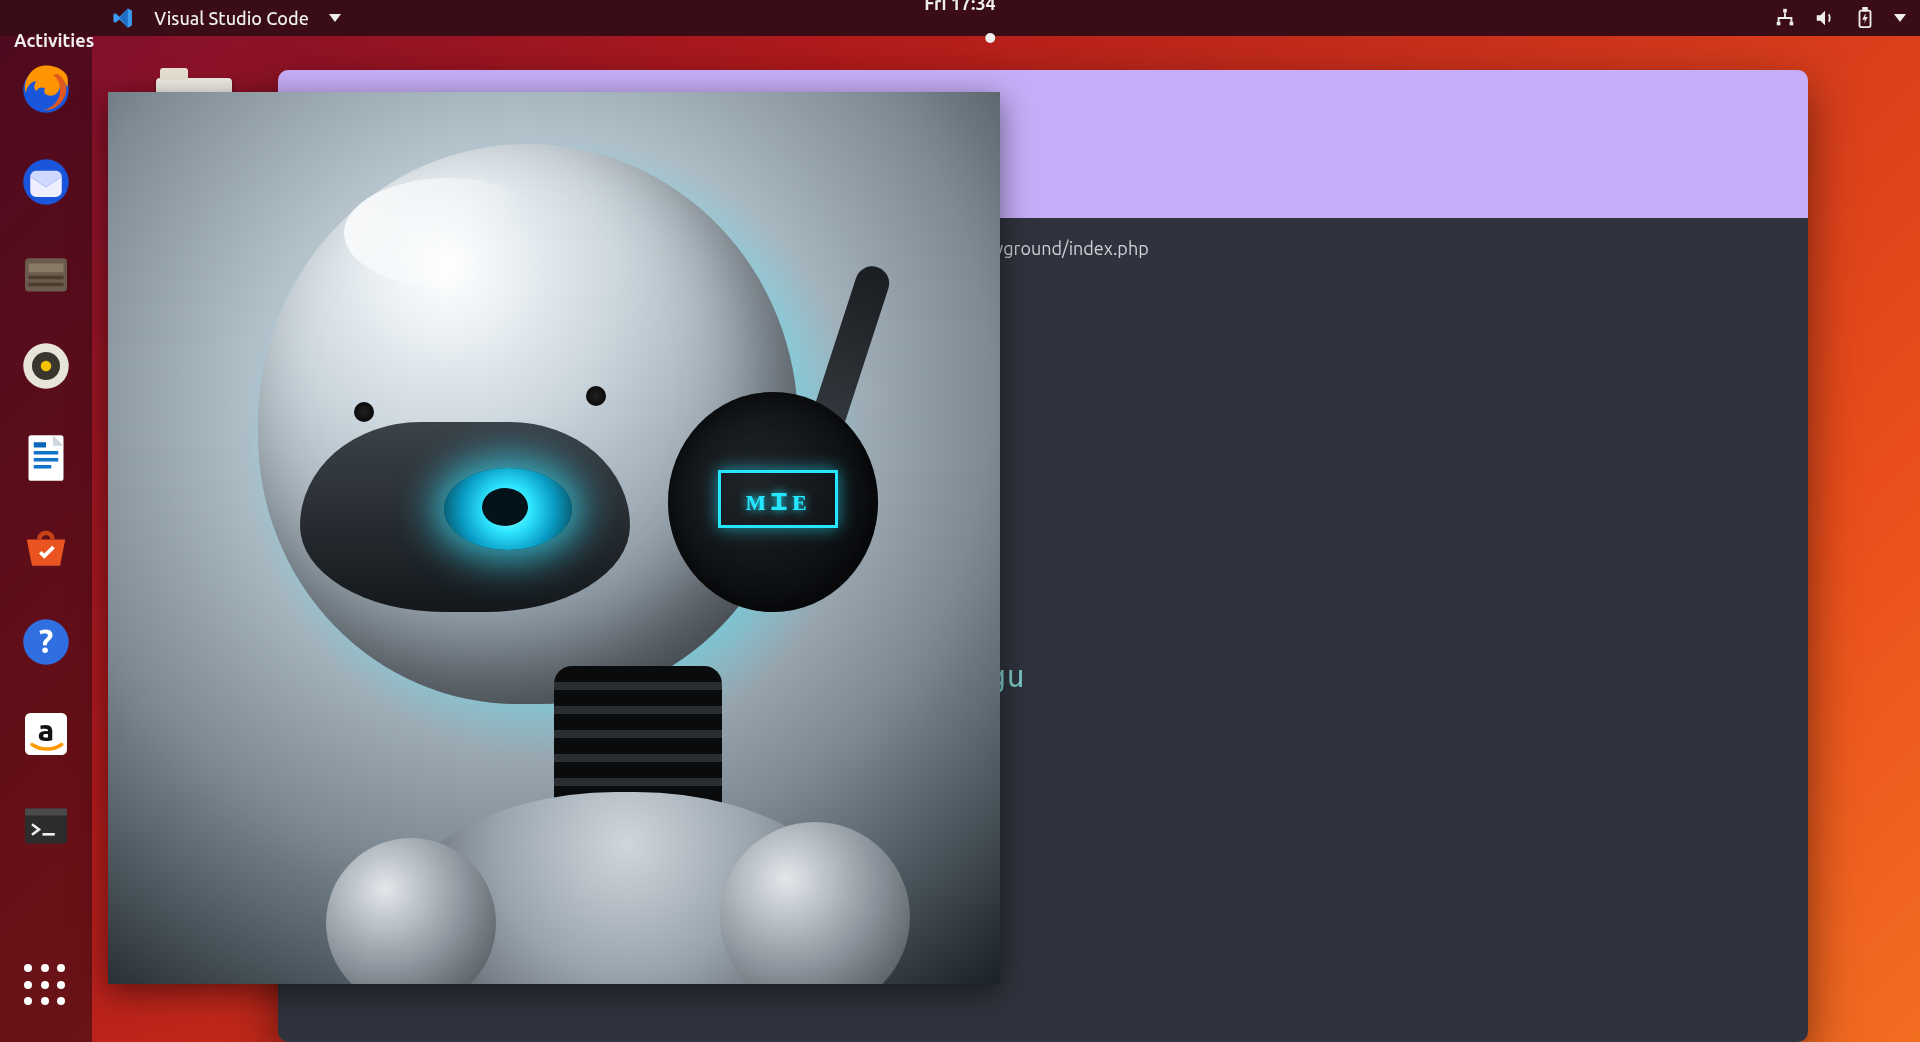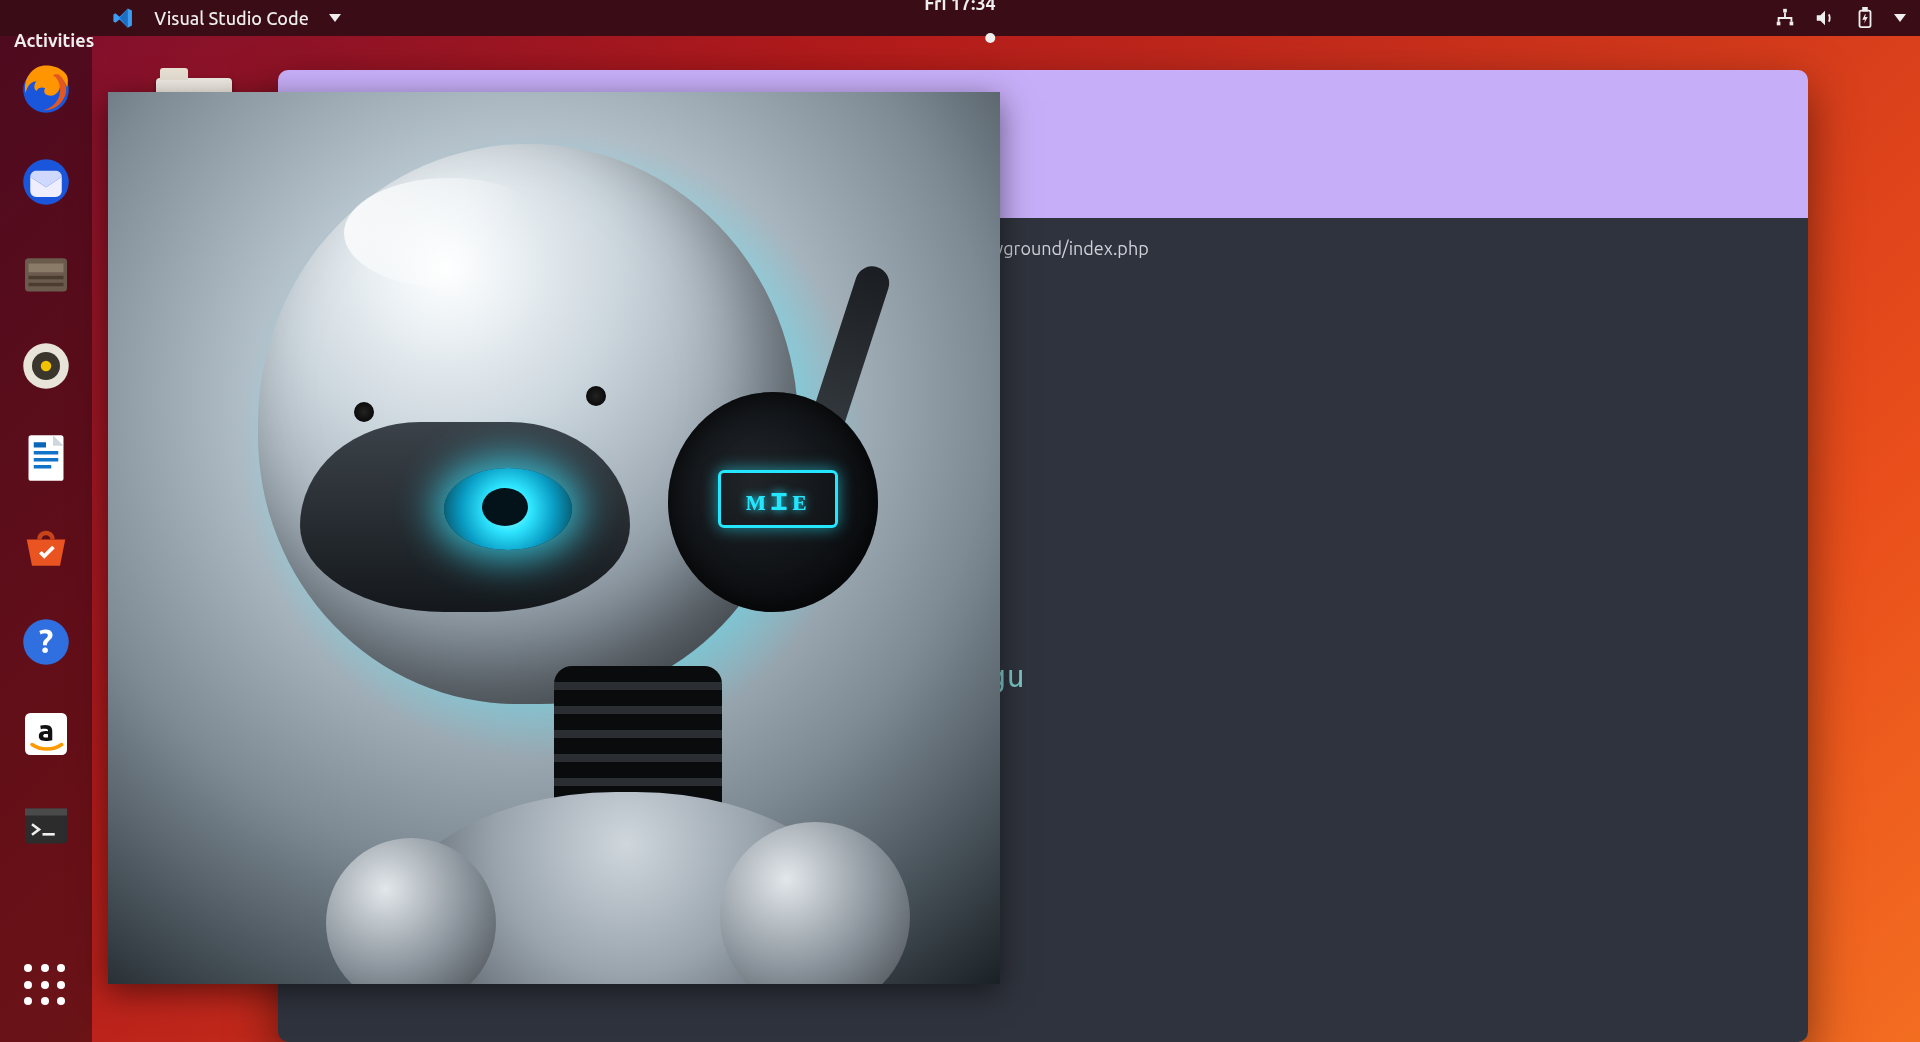--- a/index.html
+++ b/index.html
@@ -40,21 +40,21 @@
 
   
   .robot { position:absolute; top:92px; left:108px; width:892px; height:892px; background:radial-gradient(circle at 46% 34%, #ffffff 0%, #e6edf2 10%, #bfcdd6 28%, #7e8b95 62%, #1a2126 100%); z-index:60; box-shadow:0 8px 30px rgba(0,0,0,.5); overflow:hidden;}
   .robot .halo{position:absolute; top:40px; left:130px; width:630px; height:630px; border-radius:50%; background:radial-gradient(circle,#0a1520 30%, rgba(0,0,0,0) 31%), radial-gradient(circle,#20e6ff 0%, rgba(32,230,255,0.6) 40%, rgba(32,230,255,0) 70%); filter:blur(2px);} 
   .robot .head{position:absolute; top:52px; left:150px; width:540px; height:560px; border-radius:50% 50% 48% 48%; background:radial-gradient(circle at 35% 22%, #ffffff 0%, #eef3f6 10%, #cdd7de 30%, #97a3ad 60%, #565e66 100%); box-shadow:inset -30px -40px 80px rgba(0,0,0,.4);} 
   .robot .head:before{content:"";position:absolute;top:34px;left:86px;width:210px;height:110px;border-radius:50%;background:linear-gradient(120deg,rgba(255,255,255,.95),rgba(255,255,255,0) 70%);}
   .robot .visor{position:absolute; top:330px; left:192px; width:330px; height:190px; border-radius:40% 40% 48% 48% / 60% 60% 50% 50%; background:linear-gradient(#3b4249,#14181c);}
   .robot .eye{position:absolute; top:376px; left:336px; width:128px; height:82px; border-radius:50%; background:radial-gradient(circle,#bffcff 0%, #2fe6ff 30%, #0a9ec6 60%, #063a48 100%); box-shadow:0 0 38px 10px rgba(60,230,255,.75);}
   .robot .eye:after{content:"";position:absolute;top:20px;left:38px;width:46px;height:38px;border-radius:50%;background:#031319;}
   .robot .ear{position:absolute; top:300px; left:560px; width:210px; height:220px; border-radius:50%; background:radial-gradient(circle at 40% 40%, #202428 0%, #0b0d10 70%); box-shadow:inset 0 0 30px rgba(0,0,0,.8);} 
-  .robot .earlabel{position:absolute; top:378px; left:610px; width:120px; height:58px; border:3px solid #25e6ff; border-radius:6px; color:#25e6ff; font-family:monospace; font-weight:700; font-size:30px; letter-spacing:4px; display:flex;align-items:center;justify-content:center; text-shadow:0 0 10px #25e6ff; box-shadow:0 0 16px rgba(37,230,255,.6);}
+  .robot .earlabel{position:absolute; top:378px; left:610px; width:120px; height:58px; border:3px solid #25e6ff; border-radius:0; color:#25e6ff; font-family:monospace; font-weight:700; font-size:30px; letter-spacing:4px; display:flex;align-items:center;justify-content:center; text-shadow:0 0 10px #25e6ff; box-shadow:0 0 16px rgba(37,230,255,.6);}
   .robot .antenna{position:absolute; top:170px; left:720px; width:34px; height:210px; border-radius:20px; background:linear-gradient(#1a1d21,#3a4046); transform:rotate(18deg);} 
   .robot .neck{position:absolute; top:574px; left:446px; width:168px; height:168px; background:repeating-linear-gradient(#090b0d 0 16px,#2a2e33 16px 24px); border-radius:18px;} 
   .robot .torso{position:absolute; top:700px; left:268px; width:500px; height:260px; background:radial-gradient(circle at 50% 20%, #cfd7dd 0%, #9aa4ad 40%, #4f565d 80%); border-radius:48% 48% 20% 20% / 60% 60% 20% 20%;}
   .robot .shoulderL{position:absolute; top:746px; left:218px; width:170px; height:170px; border-radius:50%; background:radial-gradient(circle at 35% 30%, #e2e7eb 0%, #8b949c 50%, #3a3f44 100%);} 
   .robot .shoulderR{position:absolute; top:730px; left:612px; width:190px; height:190px; border-radius:50%; background:radial-gradient(circle at 35% 30%, #e2e7eb 0%, #8b949c 50%, #3a3f44 100%);} 
   .robot .rivet{position:absolute;width:20px;height:20px;border-radius:50%;background:radial-gradient(circle,#222 0%,#000 100%);}
 </style>
 </head>
 <body>
 

